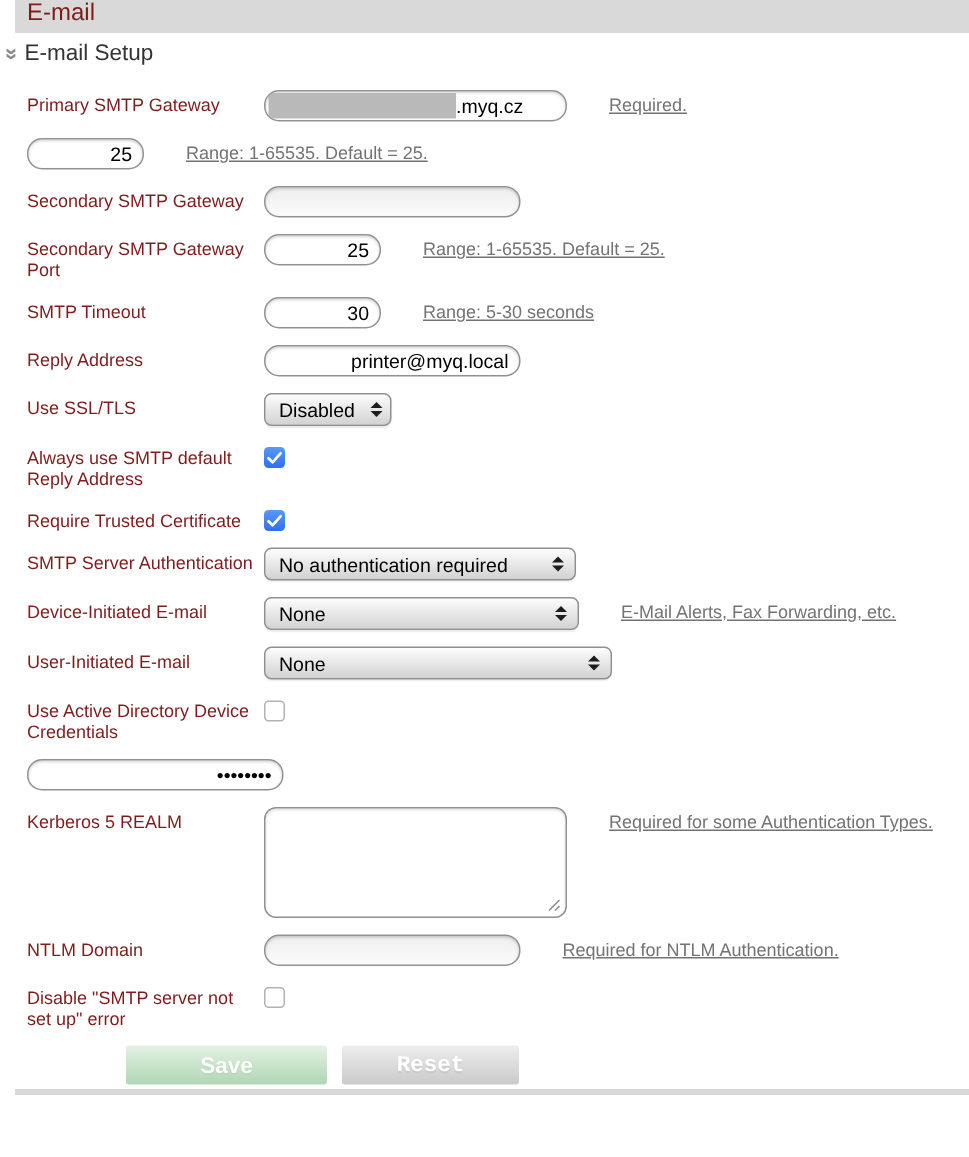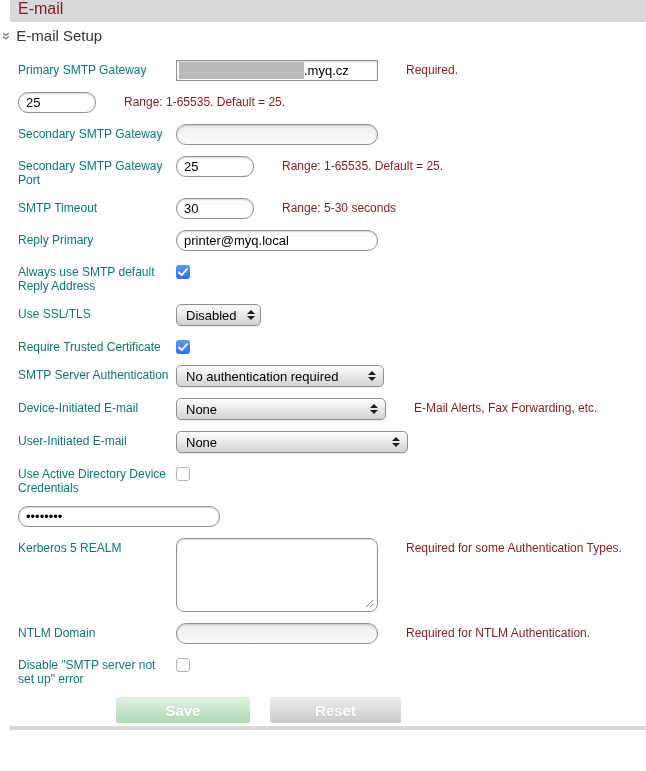--- a/index.html
+++ b/index.html
@@ -40,52 +40,54 @@
     display:flex;
     align-items:flex-start;
     padding-left:18px;
     margin-bottom:11px;
   }
   .label {
     flex:0 0 158px;
     width:158px;
     font-size:12px;
     line-height:14px;
-    color:#0f766e;
+    color:#7f1d1d;
     padding-top:3px;
     padding-right:6px;
   }
   .hint {
     margin-left:28px;
     font-size:12px;
     line-height:15px;
-    color:#7f1d1d;
+    color:#737373;
     padding-top:3px;
     max-width:228px;
+    text-decoration:underline;
   }
   .ti {
     height:21px;
     border:1px solid #919191;
     border-radius:10px;
     box-shadow: inset 0 1px 2px rgba(0,0,0,0.18);
     font-size:13px;
     padding:0 7px;
     background:#fff;
     color:#000;
     font-family:inherit;
     outline:none;
+    text-align:right;
   }
   .ti.small { width:78px; }
-  .ti.large { width:202px; }
+  .ti.large { width:171px; }
   .ti.grayish { background:linear-gradient(#ededed,#fbfbfb); }
   .redacted-field {
     width:202px;
     height:21px;
     border:1px solid #919191;
-    border-radius:0;
+    border-radius:10px;
     box-shadow: inset 0 1px 2px rgba(0,0,0,0.18);
     background:#fff;
     display:flex;
     align-items:center;
     overflow:hidden;
     font-size:13px;
     color:#000;
     padding-left:2px;
   }
   .redaction {
@@ -155,37 +157,37 @@
   }
   .resize-handle {
     position:absolute;
     right:3px;
     bottom:3px;
     width:9px;
     height:9px;
   }
   .btn-row {
     display:flex;
-    margin-left:116px;
-    gap:20px;
+    margin-left:84px;
+    gap:10px;
     margin-top:9px;
   }
   .btn {
     height:26px;
     border:none;
     border-radius:2px;
     font-weight:bold;
     font-size:15px;
     color:#fff;
     font-family:inherit;
     text-shadow:0 1px 1px rgba(0,0,0,0.08);
     cursor:pointer;
   }
   .btn.save { width:134px; background:linear-gradient(#e4f1e5,#afd7b2); }
-  .btn.reset { width:131px; background:linear-gradient(#ededed,#cacaca); }
+  .btn.reset { width:118px; background:linear-gradient(#ededed,#cacaca);font-family:Liberation Mono, monospace; }
   .bottom-strip {
     margin-left:10px;
     height:4px;
     background:#d9d9d9;
     margin-top:3px;
   }
 </style>
 </head>
 <body>
 
@@ -225,45 +227,45 @@
     <div class="hint">Range: 1-65535. Default = 25.</div>
   </div>
 
   <div class="row">
     <div class="label">SMTP Timeout</div>
     <input class="ti small" value="30" style="">
     <div class="hint">Range: 5-30 seconds</div>
   </div>
 
   <div class="row">
-    <div class="label">Reply Primary</div>
+    <div class="label">Reply Address</div>
     <input class="ti large" value="printer@myq.local" style="">
-  </div>
-
-  <div class="row">
-    <div class="label">Always use SMTP default Reply Address</div>
-    <div class="checkbox on">
-      <svg width="10" height="9" viewBox="0 0 10 9">
-          <path d="M1 4.5 L3.7 7.2 L9 1.2" stroke="#fff" stroke-width="1.8" fill="none" stroke-linecap="round" stroke-linejoin="round"></path>
-        </svg>
-    </div>
   </div>
 
   <div class="row">
     <div class="label">Use SSL/TLS</div>
     <div class="selectbox" style="width:85px">
       <span>Disabled</span>
       <span class="arrows">
           <span class="arrow-up"></span>
           <span class="arrow-down"></span>
         </span>
     </div>
   </div>
 
   <div class="row">
+    <div class="label">Always use SMTP default Reply Address</div>
+    <div class="checkbox on">
+      <svg width="10" height="9" viewBox="0 0 10 9">
+          <path d="M1 4.5 L3.7 7.2 L9 1.2" stroke="#fff" stroke-width="1.8" fill="none" stroke-linecap="round" stroke-linejoin="round"></path>
+        </svg>
+    </div>
+  </div>
+
+  <div class="row">
     <div class="label">Require Trusted Certificate</div>
     <div class="checkbox on">
       <svg width="10" height="9" viewBox="0 0 10 9">
           <path d="M1 4.5 L3.7 7.2 L9 1.2" stroke="#fff" stroke-width="1.8" fill="none" stroke-linecap="round" stroke-linejoin="round"></path>
         </svg>
     </div>
   </div>
 
   <div class="row">
     <div class="label">SMTP Server Authentication</div>

